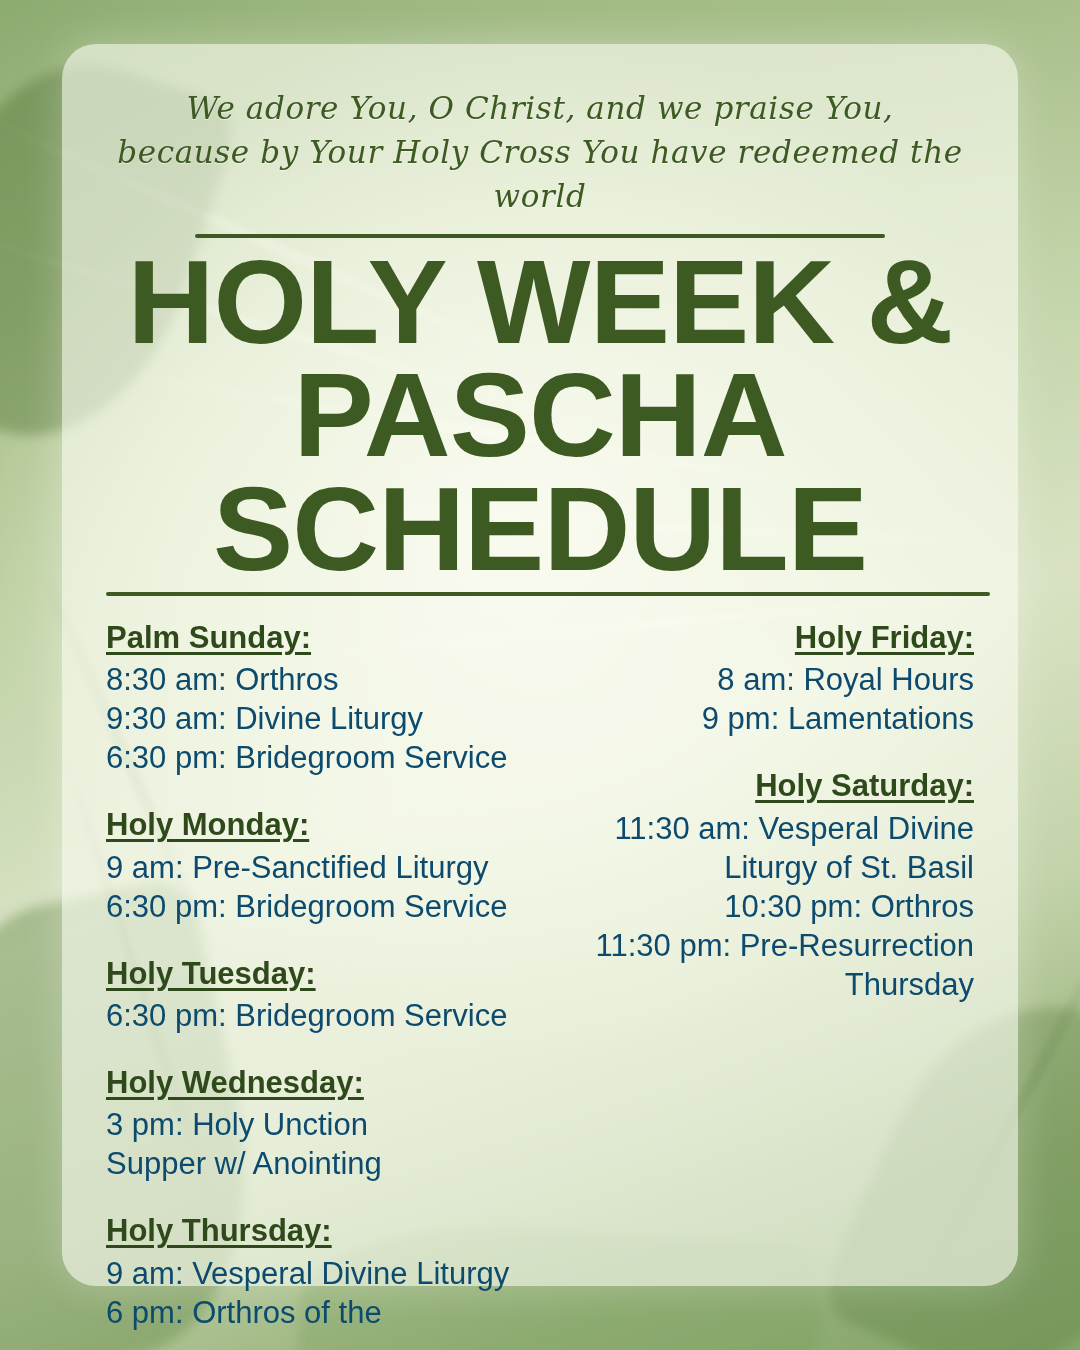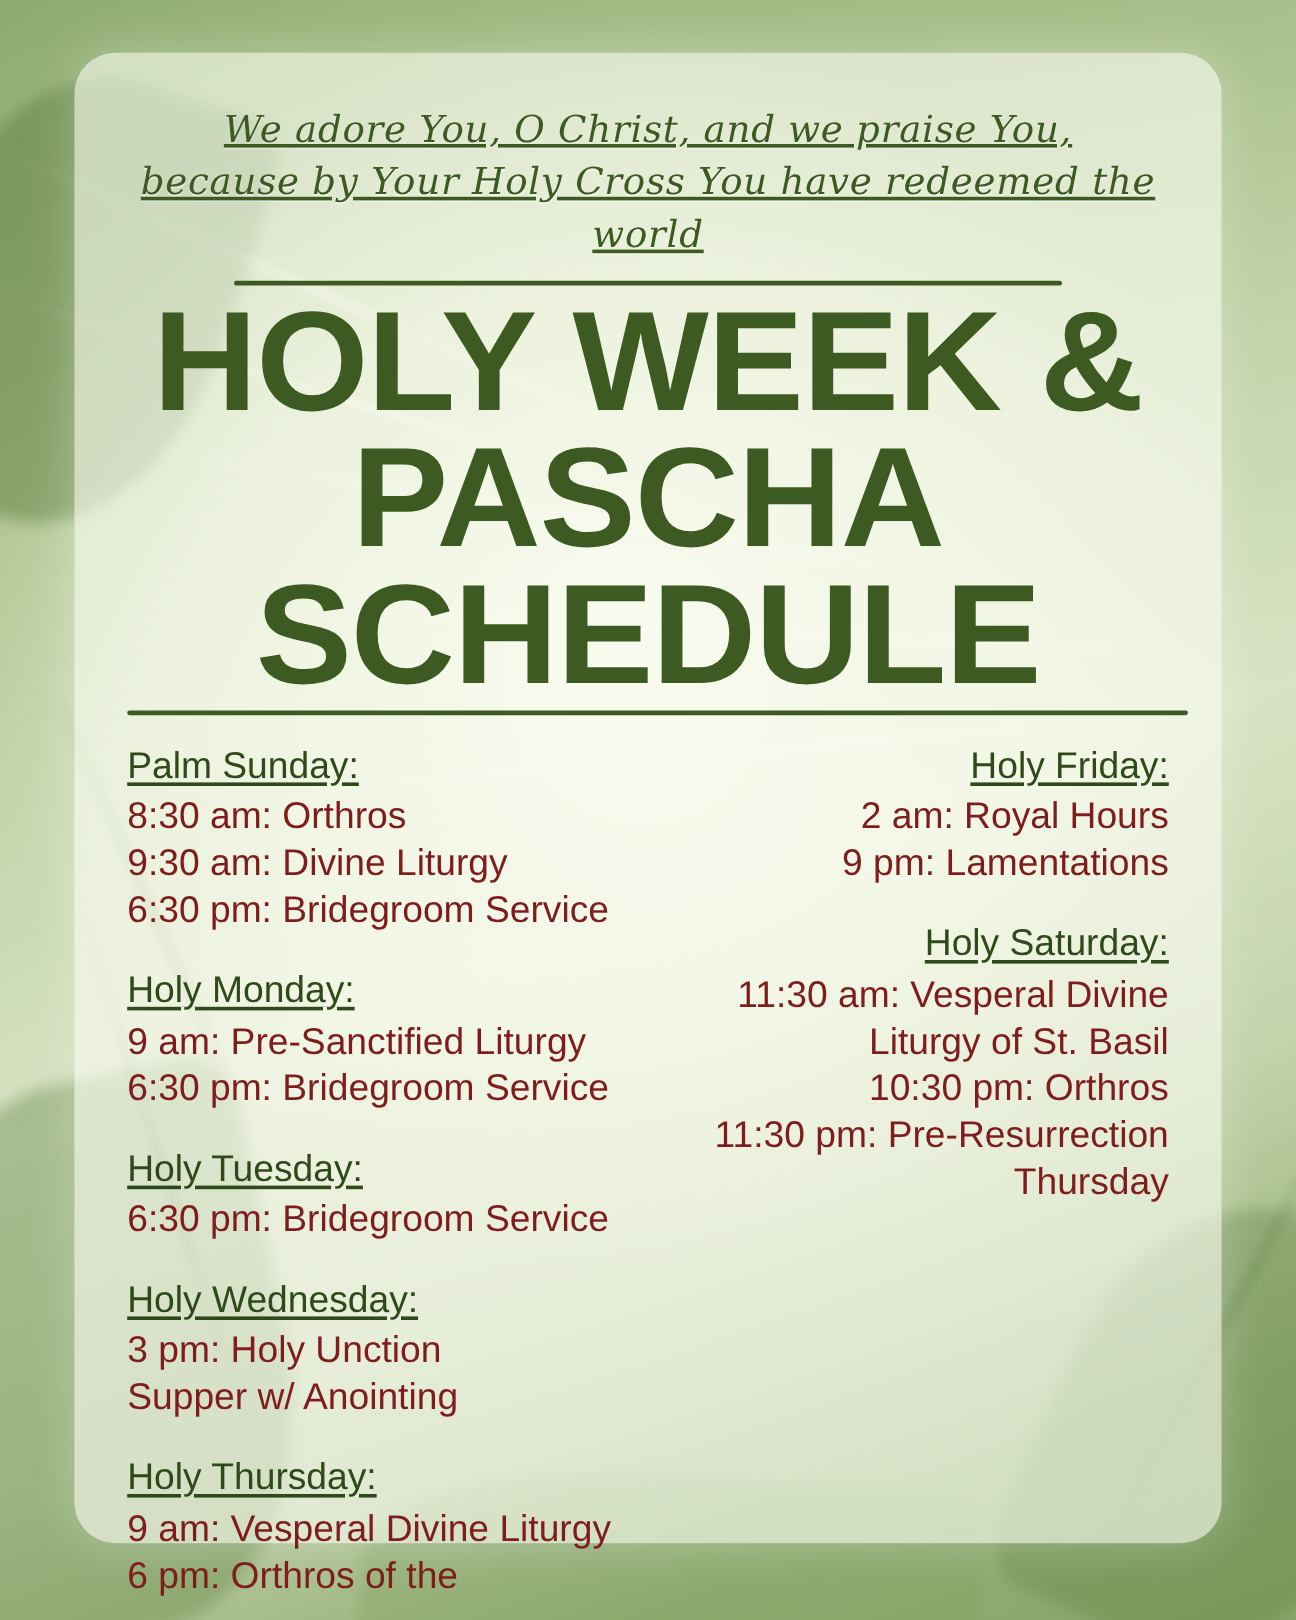--- a/index.html
+++ b/index.html
@@ -71,21 +71,20 @@
   .verse {
     text-align: center;
     font-family: "DejaVu Serif", serif;
     font-style: italic;
     color: #3c5a22;
     font-size: 31px;
     line-height: 1.42;
     letter-spacing: 0.6px;
     margin: 6px 10px 0 10px;
     text-shadow: 0 1px 0 rgba(255,255,255,0.5);
-    text-decoration: underline;
   }
   .rule {
     height: 4px;
     background: #3c5a22;
     margin: 16px auto 0 auto;
     width: 690px;
     border-radius: 2px;
   }
   .rule.bottom {
     margin-top: 6px;
@@ -117,28 +116,28 @@
   }
   .col-left { text-align: left; }
   .col-right { text-align: right; }
 
   .block { margin-bottom: 28px; }
   .block:last-child { margin-bottom: 0; }
 
   .day {
     color: #2f4a1a;
     font-size: 31px;
-    font-weight: normal;
+    font-weight: bold;
     text-decoration: underline;
     text-underline-offset: 4px;
     line-height: 1.3;
     margin-bottom: 2px;
   }
   .entry {
-    color: #7f1d1d;
+    color: #0c4a6e;
     font-size: 31px;
     line-height: 1.26;
     font-weight: 400;
   }
 
   .spacer-lg { height: 64px; }
 </style>
 </head>
 <body>
 
@@ -207,21 +206,21 @@
             <div class="entry">6 pm: Orthros of the</div>
 
           </div>
 
         </div>
 
         <div class="col col-right">
 
           <div class="block">
             <div class="day">Holy Friday: </div>
-            <div class="entry">2 am: Royal Hours</div>
+            <div class="entry">8 am: Royal Hours</div>
             <div class="entry">9 pm: Lamentations</div>
           </div>
 
           <div class="block">
             <div class="day">Holy Saturday: </div>
             <div class="entry">11:30 am: Vesperal Divine</div>
             <div class="entry">Liturgy of St. Basil</div>
             <div class="entry">10:30 pm: Orthros</div>
             <div class="entry">11:30 pm: Pre-Resurrection</div>
             <div class="entry">Thursday</div>

